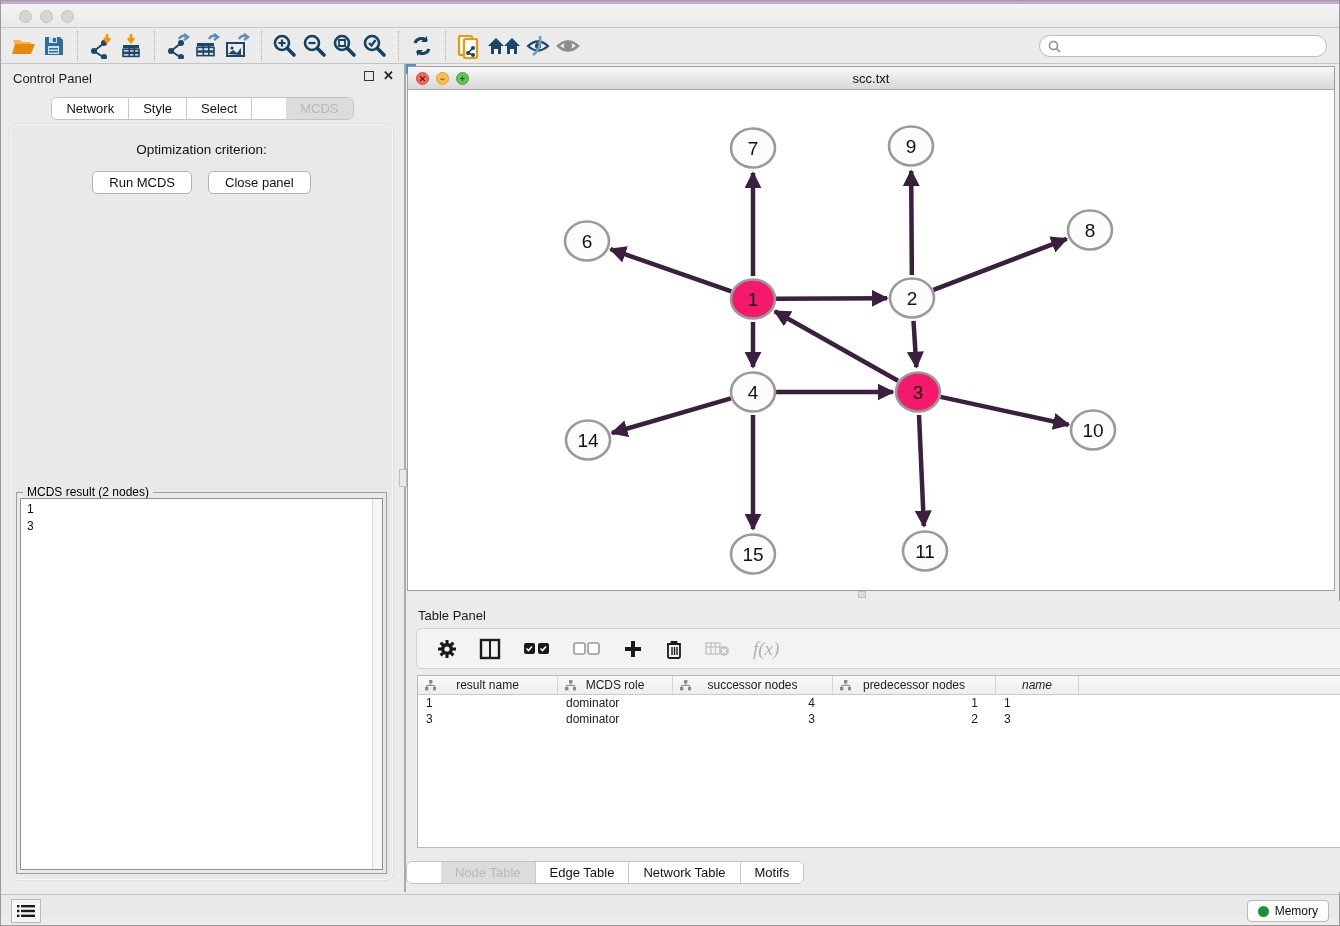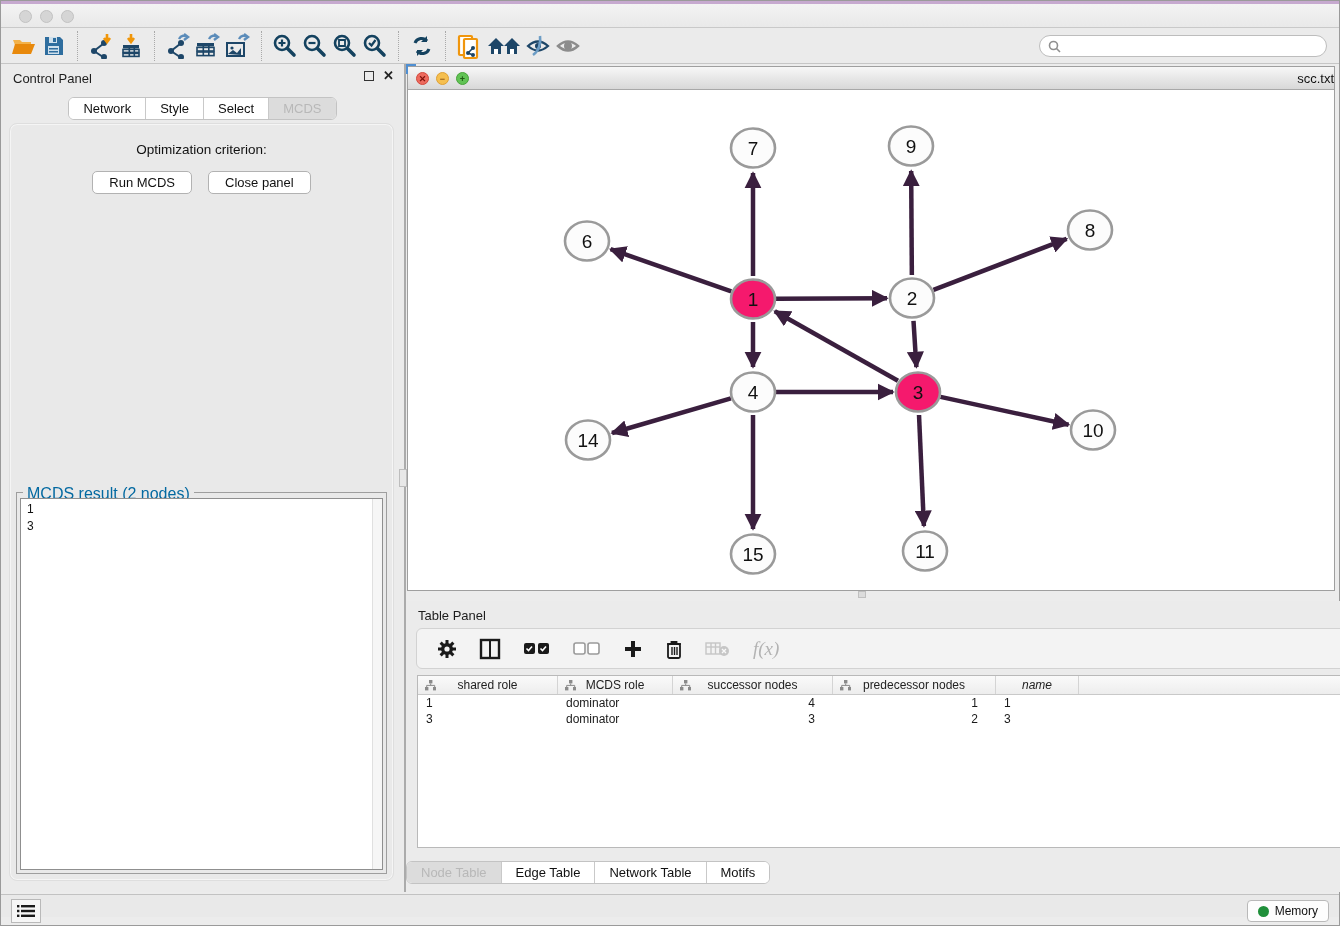--- a/index.html
+++ b/index.html
@@ -33,47 +33,47 @@
   .panel-head { position:relative; height:28px; }
   .panel-title { position:absolute; left:12px; top:7px; font-size:13px; color:#1d1d1d; }
   .panel-icons { position:absolute; right:10px; top:7px; display:flex; gap:9px; align-items:center; }
   .icon-float { width:10px; height:10px; border:1.6px solid #333; }
   .icon-x { font-size:13px; font-weight:bold; color:#222; line-height:10px; }
 
   .seg-tabs { position:absolute; left:0; right:0; top:33px; display:flex; justify-content:center;border-radius:11px; }
   .seg-group { display:flex; border:1px solid #c3c3c3; border-radius:6px; overflow:hidden; background:#fff; }
   .seg-btn { padding:3px 14px; font-size:13px; color:#111; background:#fff; border-right:1px solid #c9c9c9; cursor:default; }
   .seg-btn:last-child { border-right:none; }
-  .seg-btn.active { background:#dcdcdc; color:#b8b8b8; }
+  .seg-btn.active { background:#dcdcdc; color:#b8b8b8;margin-left:34px; }
 
   .mcds-panel { position:absolute; left:8px; right:10px; top:59px; bottom:11px;
     background:#e9e9e9; border:1px solid #dedede; border-radius:8px; box-shadow:0 0 0 1px #f5f5f5 inset; }
   .opt-label { margin-top:18px; text-align:center; font-size:13.5px; color:#111; }
   .dropdown { position:relative; margin:8px auto 0; width:310px; height:22px; background:#fff;
     border:1px solid #b6b6b6; border-radius:5px; font-size:13px; color:#111; display:flex; align-items:center; padding-left:14px; }
   .dd-arrows { position:absolute; right:8px; top:3px; }
   .btn-row { margin-top:14px; display:flex; justify-content:center; gap:16px; }
   .pbtn { background:#fff; border:1px solid #b2b2b2; border-radius:5px; font-size:13px; color:#111;
     padding:3px 16px; font-family:"Liberation Sans",sans-serif; }
   .result-box { position:absolute; left:6px; right:6px; top:368px; bottom:6px; border:1px solid #9e9e9e; }
-  .result-legend { position:absolute; left:6px; top:-8px; background:#e9e9e9; padding:0 4px; font-size:16px; color:#0369a1; }
+  .result-legend { position:absolute; left:6px; top:-8px; background:#e9e9e9; padding:0 4px; font-size:12px; color:#000000; }
   .result-text { position:absolute; left:3px; right:3px; top:5px; bottom:3px; background:#fff; border:1px solid #8f8f8f;
     font-size:12px; color:#111; padding:2px 6px; white-space:pre; line-height:17px; }
   .result-scroll { position:absolute; right:4px; top:6px; bottom:4px; width:10px; background:#f6f6f6; border-left:1px solid #e0e0e0; }
 
   
   .net-frame { position:absolute; left:406px; top:65px; width:928px; height:525px; background:#fff; border:1px solid #9f9f9f; }
   .blue-corner { position:absolute; left:-2px; top:-3px; width:10px; height:10px; border-left:2px solid #4f8fd2; border-top:2px solid #4f8fd2; }
   .net-titlebar { position:relative; height:23px; background:linear-gradient(#f7f7f7,#d8d8d8); border-bottom:1px solid #a8a8a8; }
   .traffic { position:absolute; left:8px; top:5px; display:flex; gap:7px; }
   .tf { width:13px; height:13px; border-radius:50%; font-size:9px; font-weight:bold; display:flex; align-items:center; justify-content:center; }
   .tf.red { background:#ed6a5e; border:1px solid #d3483c; color:#7e100a; }
   .tf.yel { background:#f5bf4f; border:1px solid #dfa034; color:#90591a; }
   .tf.grn { background:#61c354; border:1px solid #47a33a; color:#1f5c14; }
-  .net-title { position:absolute; left:0; right:0; top:4px; text-align:right; font-size:13px; color:#111; }
+  .net-title { position:absolute; left:0; right:0; top:4px; text-align:center; font-size:13px; color:#111; }
   .net-body { position:relative; width:100%; height:500px; background:#fff; }
 
   
   .table-panel { position:absolute; left:405px; top:600px; width:1088px; height:291px; background:#ebebeb; }
   .tp-toolbar { position:absolute; left:10px; right:8px; top:27px; height:41px; background:#f3f3f3;
     border:1px solid #d2d2d2; border-radius:6px; display:flex; align-items:center; gap:22px; padding-left:20px; }
   .fx { font-family:"Liberation Serif", serif; font-style:italic; font-size:19px; color:#b3b3b3; }
   .tp-table { position:absolute; left:11px; right:8px; top:74px; bottom:44px; background:#fff; border:1px solid #b9b9b9; }
   .thead { display:flex; height:19px; background:linear-gradient(#fafafa,#ededed); border-bottom:1px solid #c9c9c9; }
   .th { position:relative; display:flex; align-items:center; justify-content:center; font-size:12px; color:#222;
@@ -446,21 +446,21 @@
       <div class="thead" id="table-head">
           <div class="th" style="width: 140px;">
             <svg class="treeicon" width="11" height="11">
               <g fill="#8a8a8a">
                 <rect x="4" y="0" width="3.4" height="3.4"></rect>
                 <rect x="0" y="7" width="3.4" height="3.4"></rect>
                 <rect x="8" y="7" width="3.4" height="3.4"></rect>
               </g>
               <path d="M5.7 3.4v2M1.7 7V5.4h8V7" stroke="#8a8a8a" fill="none"></path>
             </svg>
-            <span>shared role</span>
+            <span>result name</span>
           </div>
           <div class="th" style="width: 115px;">
             <svg class="treeicon" width="11" height="11">
               <g fill="#8a8a8a">
                 <rect x="4" y="0" width="3.4" height="3.4"></rect>
                 <rect x="0" y="7" width="3.4" height="3.4"></rect>
                 <rect x="8" y="7" width="3.4" height="3.4"></rect>
               </g>
               <path d="M5.7 3.4v2M1.7 7V5.4h8V7" stroke="#8a8a8a" fill="none"></path>
             </svg>

